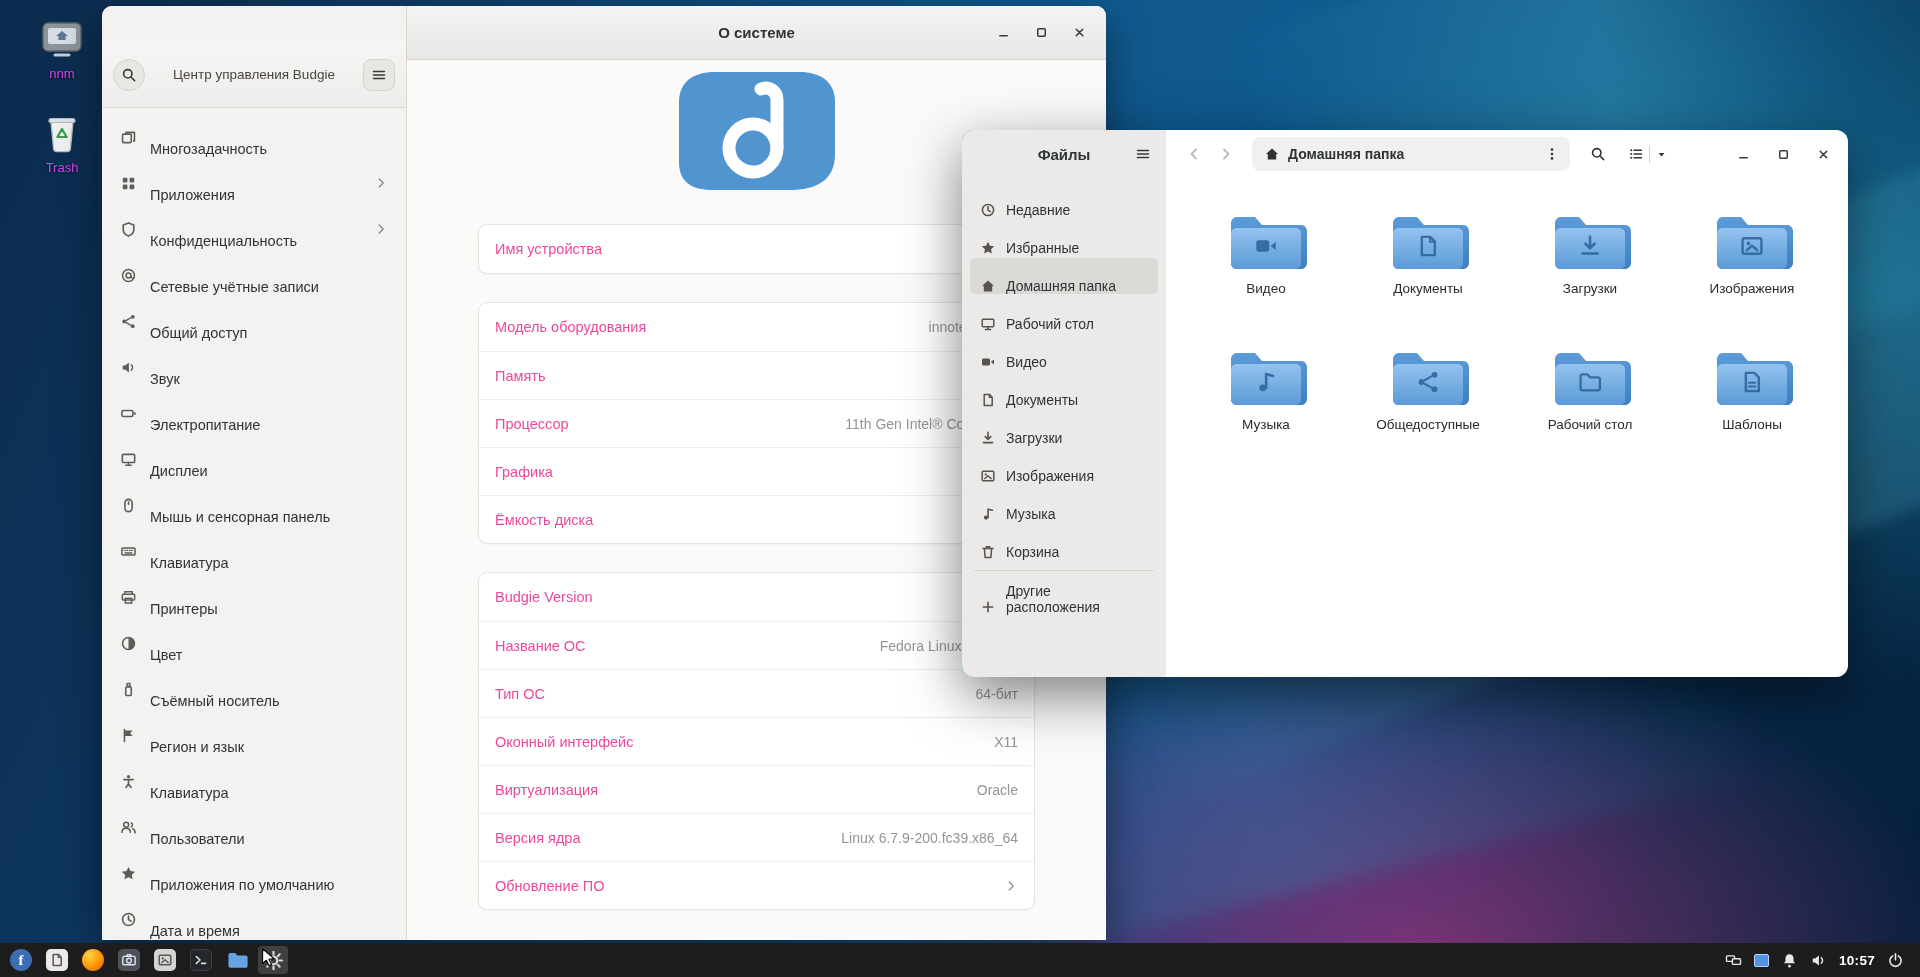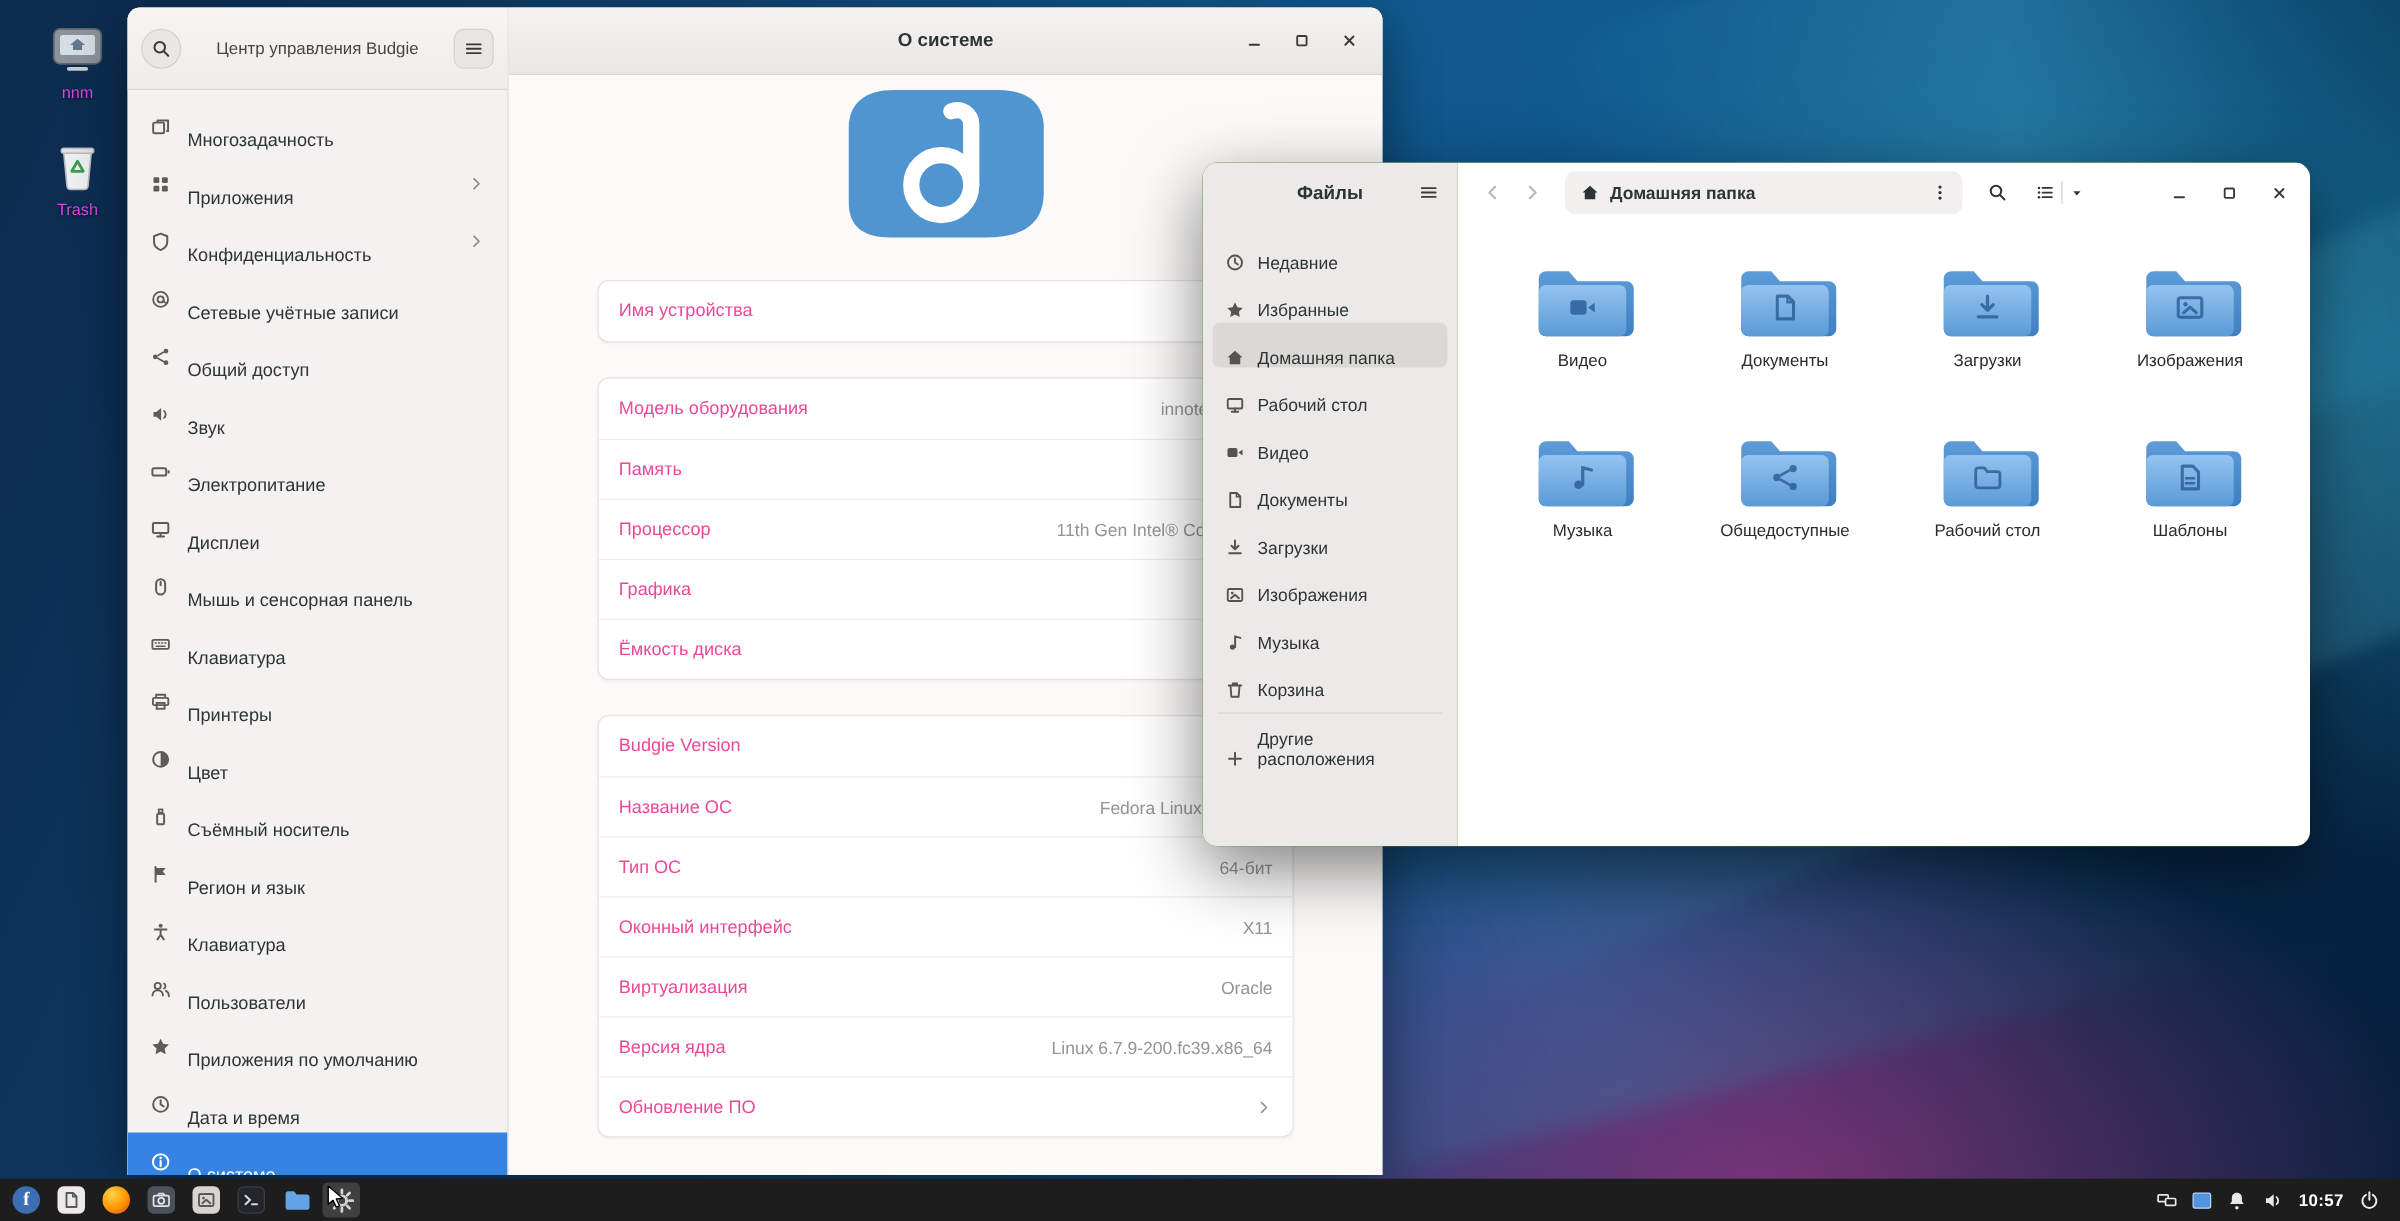--- a/index.html
+++ b/index.html
@@ -37,21 +37,21 @@
   
   .win-btn { width:26px; height:26px; display:flex; align-items:center; justify-content:center; color:#3a3a38; cursor:pointer; }
   .win-btn .ic { width:15px; height:15px; }
 
   
   .cc-window { position:absolute; left:102px; top:6px; width:1004px; height:934px; z-index:10;
     border-radius:10px 10px 0 0; overflow:hidden; display:flex;
     background:#fbfafa; box-shadow:0 12px 44px rgba(0,0,0,.45); }
   .cc-sidebar { width:305px; background:#f3f2f0; border-right:1px solid #dcd8d4; display:flex; flex-direction:column; }
   .cc-sb-header { height:66px; flex:none; display:flex; align-items:center; gap:8px; padding:0 11px;
-    background:linear-gradient(#f6f5f4,#eeedeb); border-bottom:1px solid #dcd8d4; }
+    background:linear-gradient(#f6f5f4,#eeedeb); border-bottom:1px solid #dcd8d4;margin-top:36px; }
   .hdr-btn { width:32px; height:32px; border-radius:8px; background:#e9e7e4; border:1px solid #d6d2cd;
     display:flex; align-items:center; justify-content:center; color:#3a3a38; cursor:pointer; flex:none; }
   .hdr-btn.round { border-radius:50%; }
   .cc-sb-title { flex:1; text-align:center; font-size:13.5px; color:#48463f; white-space:nowrap; overflow:hidden; }
   .cc-nav { flex:1; padding-top:6px; overflow:hidden; }
   .cc-nav-item { height:46px; display:flex; align-items:center; gap:13px; padding:0 18px;
     font-size:14.5px; color:#2e3436; cursor:pointer; }
   .cc-nav-item .ic { width:17px; height:17px; color:#5c5c58; flex:none; }
   .cc-nav-item .cc-nav-label { flex:1; white-space:nowrap; overflow:hidden;margin-top:23px; }
   .cc-nav-item .chev { display:none; width:14px; height:14px; color:#8d8b86; flex:none; }
@@ -70,21 +70,21 @@
   .card { background:#fff; border:1px solid #e7e4e0; border-radius:9px; overflow:hidden; box-shadow:0 1px 2px rgba(0,0,0,.04); }
   .row { height:48px; display:flex; align-items:center; padding:0 16px; border-top:1px solid #efedeb; font-size:14.5px; }
   .card > .row:first-of-type { border-top:none; }
   .row-label { color:#ec4899; white-space:nowrap; }
   .row-value { margin-left:auto; color:#97948f; font-size:14px; white-space:nowrap; }
   .row .chev { display:none; width:14px; height:14px; margin-left:8px; color:#97948f; flex:none; }
   .row.has-chevron .chev { display:block; }
 
   
   .files-window { position:absolute; left:962px; top:130px; width:886px; height:547px; z-index:20;
-    border-radius:12px; overflow:hidden; display:flex; background:#4d7c0f; box-shadow:0 18px 55px rgba(0,0,0,.5); }
+    border-radius:12px; overflow:hidden; display:flex; background:#0ea5e9; box-shadow:0 18px 55px rgba(0,0,0,.5); }
   .files-sidebar { width:204px; background:#ebeae8; display:flex; flex-direction:column; flex:none; }
   .files-sb-header { height:48px; flex:none; position:relative; display:flex; align-items:center; padding:0 8px; }
   .files-sb-title { position:absolute; left:0; right:0; text-align:center; font-weight:bold; font-size:15px; color:#2e3436; }
   .files-sb-menu { margin-left:auto; width:30px; height:30px; border-radius:6px; display:flex; align-items:center; justify-content:center; color:#3a3a38; cursor:pointer; z-index:1; }
   .files-nav { padding:4px 8px 0 8px; display:flex; flex-direction:column; }
   .files-nav-item { height:36px; border-radius:6px; display:flex; align-items:flex-end; gap:10px; padding:0 10px;
     font-size:14px; color:#2e3436; margin-bottom:2px; cursor:pointer; }
   .files-nav-item .ic { width:16px; height:16px; color:#57534e; flex:none; }
   .files-nav-item.selected { background:#dbd9d5; }
   .files-sep { height:1px; background:#d7d4d0; margin:8px 12px; }

